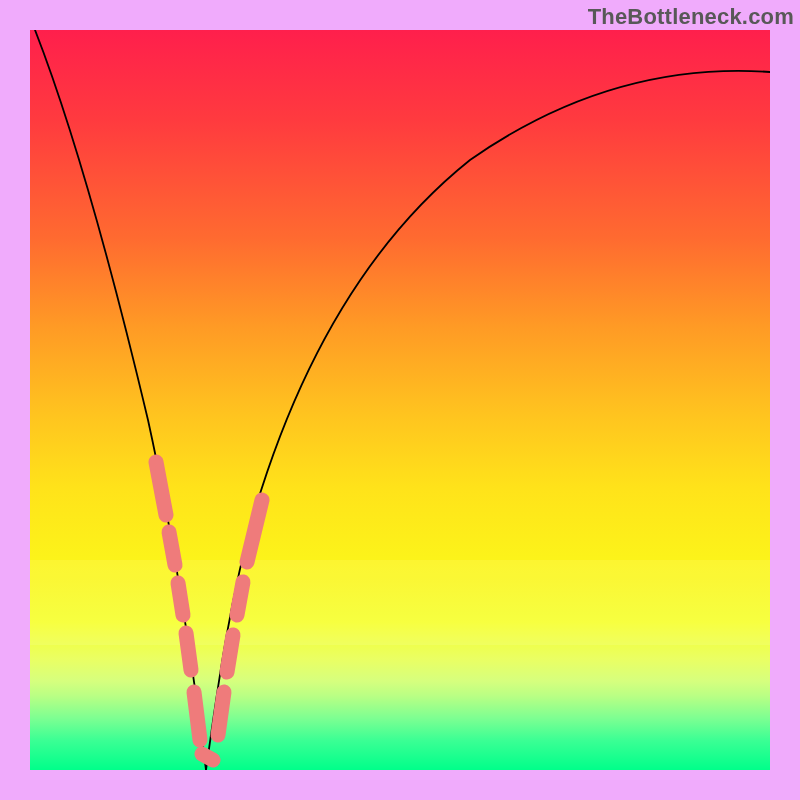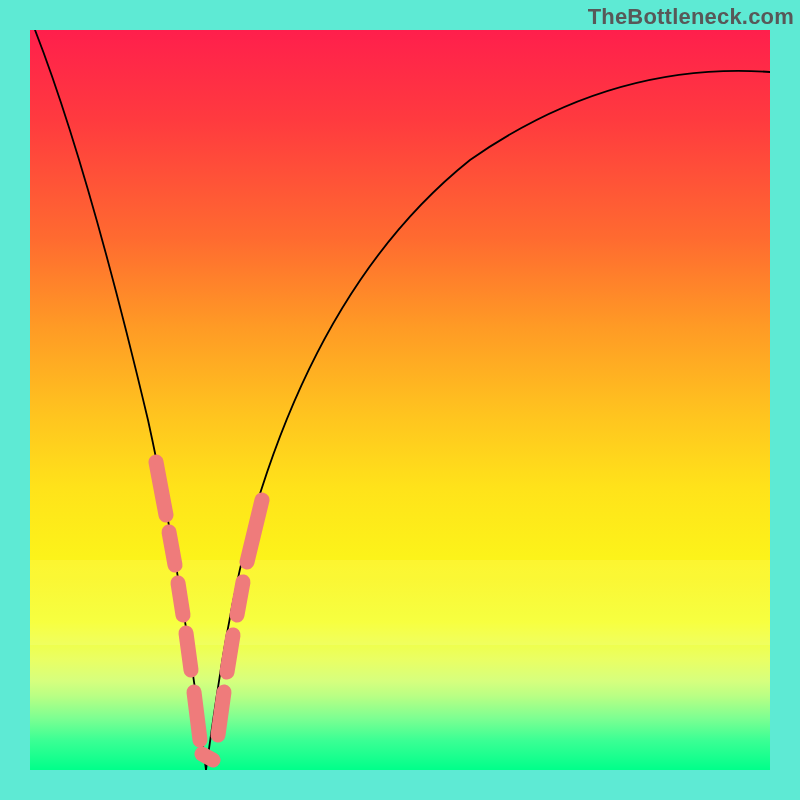--- a/index.html
+++ b/index.html
@@ -7,21 +7,21 @@
     padding: 0;
     width: 800px;
     height: 800px;
     overflow: hidden;
     font-family: Arial, Helvetica, sans-serif;
   }
   .canvas {
     position: relative;
     width: 800px;
     height: 800px;
-    background: #5eead4;
+    background: #f0abfc;
   }
   .plot-bg {
     position: absolute;
     left: 30px;
     top: 30px;
     width: 740px;
     height: 740px;
     background: linear-gradient(to bottom,
       #ff1f4c 0%,
       #ff3a3f 12%,

